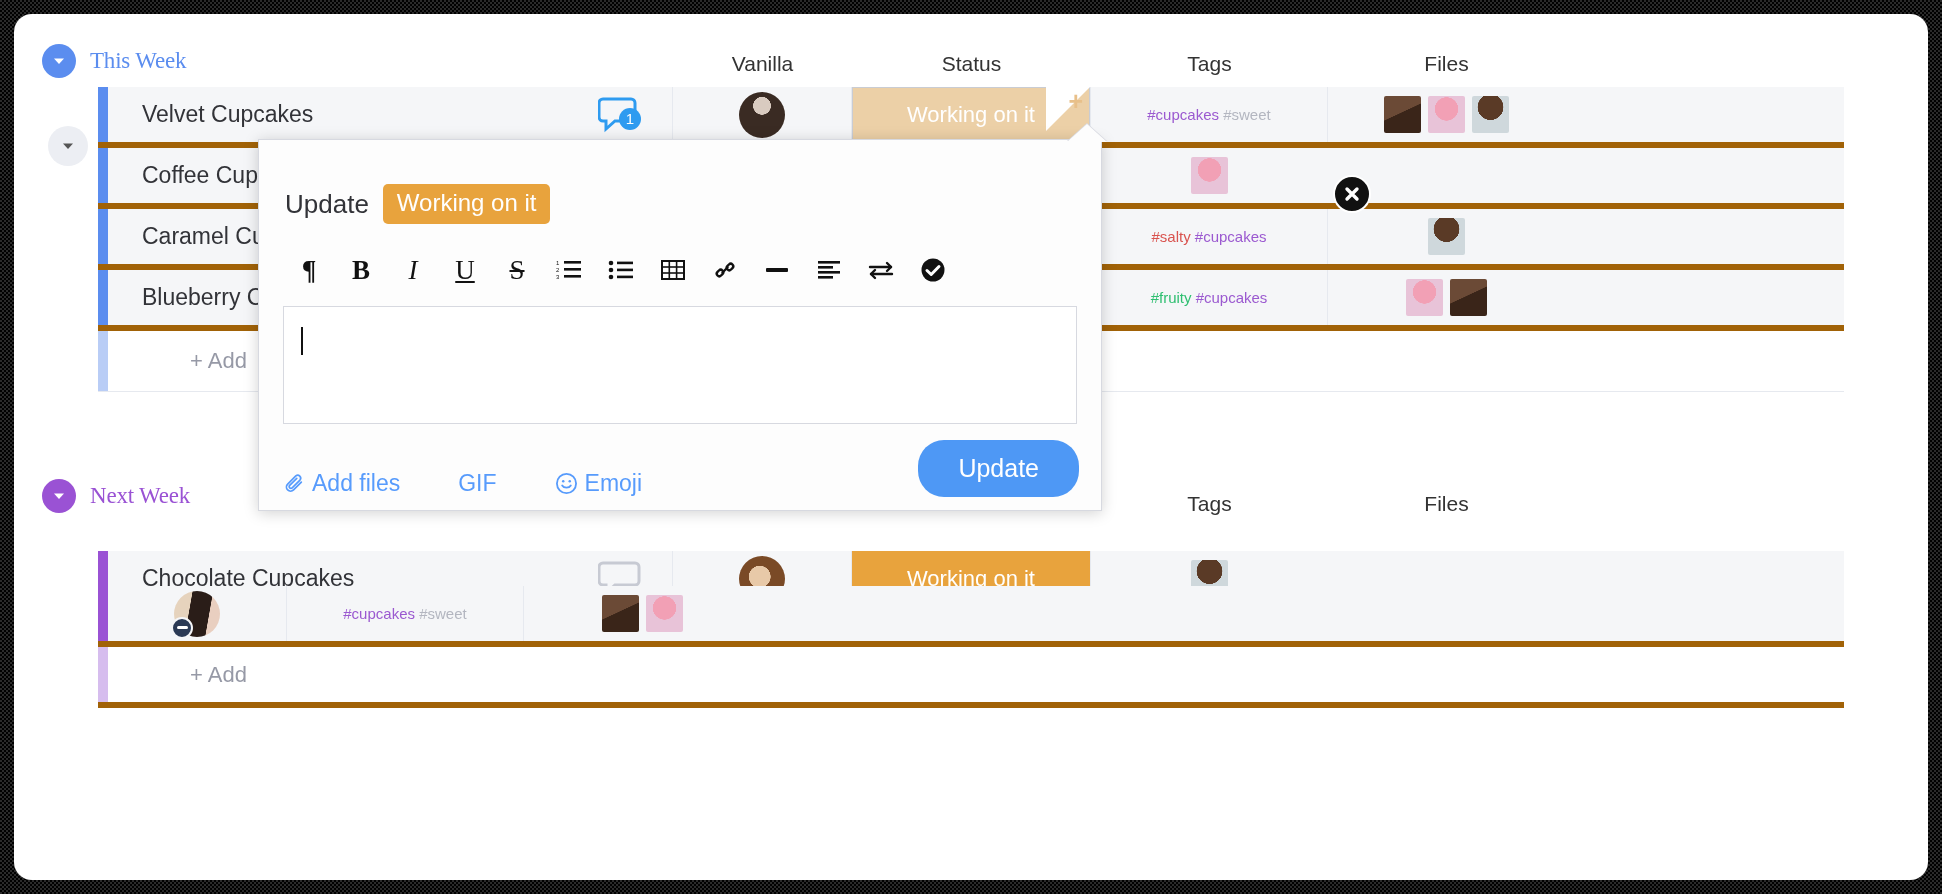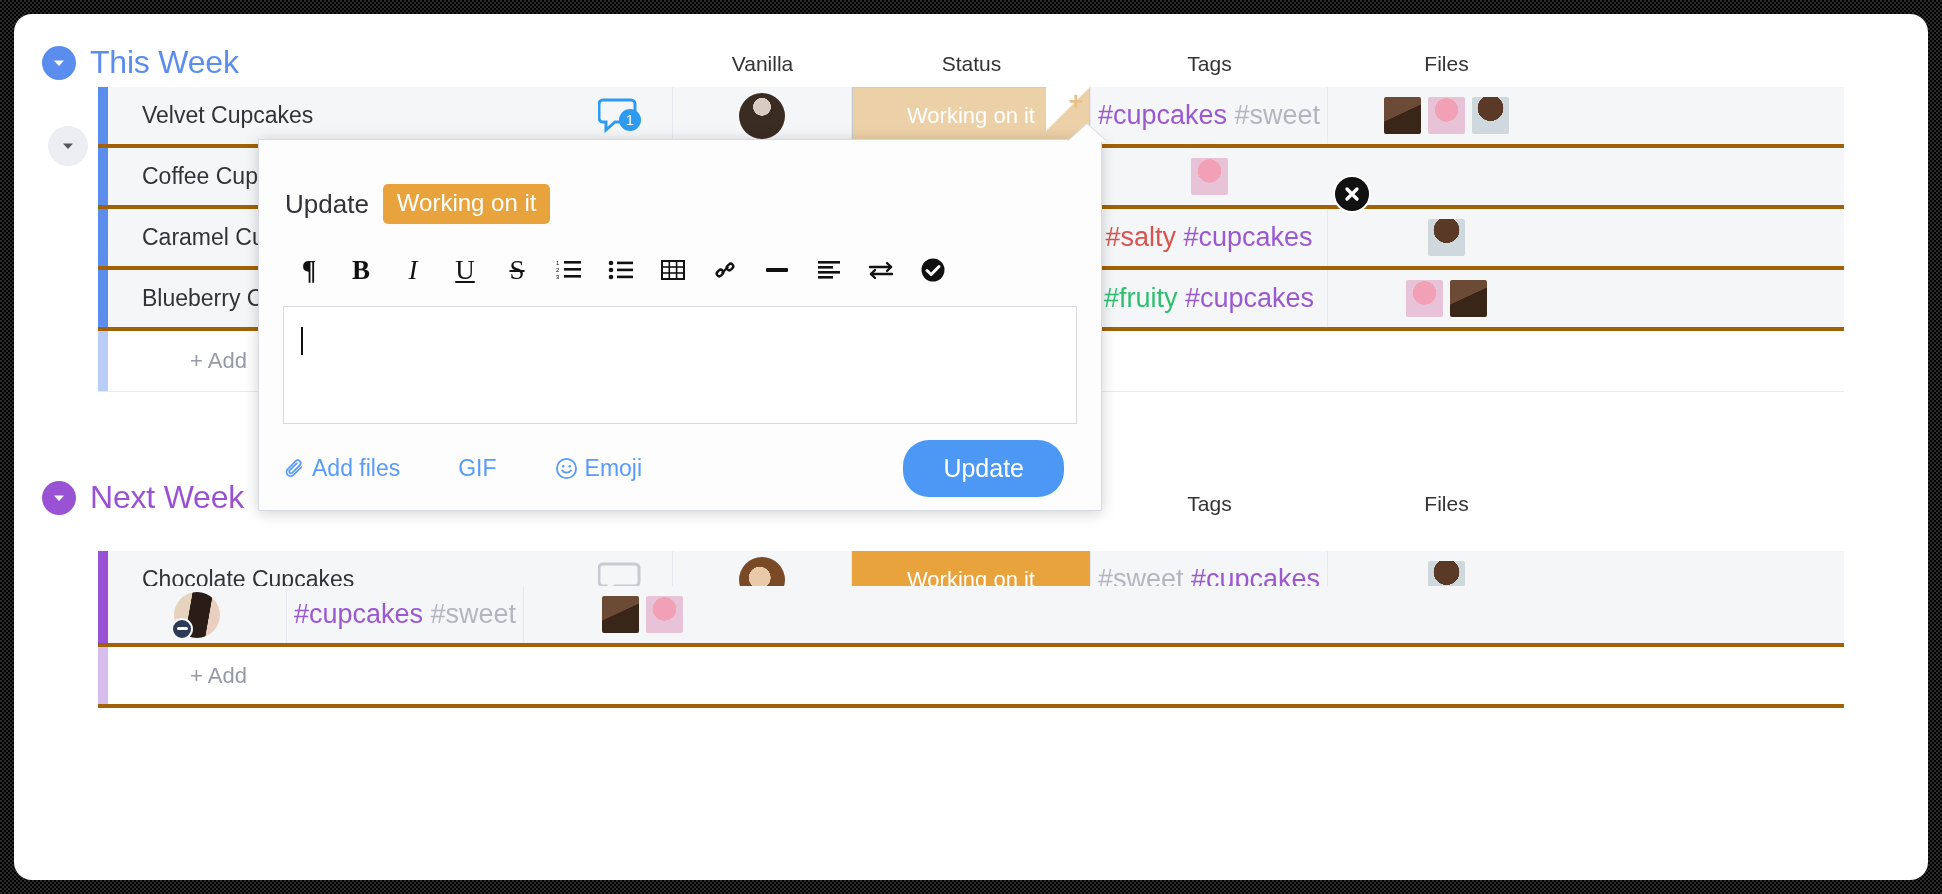--- a/index.html
+++ b/index.html
@@ -48,24 +48,25 @@
     left: 28px;
   }
   .collapse-circle {
     width: 34px; height: 34px;
     border-radius: 50%;
     display: flex; align-items: center; justify-content: center;
     flex: none;
   }
   .collapse-circle svg { display: block; }
   .group-title {
-    font-size: 32px;
+    font-size: 23px;
     font-weight: 400;
     letter-spacing: -0.2px;
     white-space: nowrap;
+    font-family: Liberation Serif, serif;
   }
 
   
   .col-headers {
     position: absolute;
     height: 40px;
     font-size: 21px;
     color: #333;
   }
   .col-head {
@@ -75,21 +76,21 @@
   }
 
   
   .row {
     position: absolute;
     display: flex;
     height: 61px;
     left: 84px;
     width: 1746px;
     background: #f5f6f8;
-    border-bottom: 4px solid #a16207;
+    border-bottom: 6px solid #a16207;
   }
   .row .accent {
     width: 10px;
     flex: none;
   }
   .cell {
     border-right: 1px solid #e6e9ef;
     display: flex;
     align-items: center;
     height: 100%;
@@ -181,21 +182,21 @@
     line-height: 1;
     font-weight: 600;
   }
   .status-fill.selected .outline {
     position: absolute; inset: 0;
     border: 1px solid #c9ccd3;
     pointer-events: none;
   }
 
   
-  .tags-txt { font-size: 27px; white-space: nowrap; }
+  .tags-txt { font-size: 15px; white-space: nowrap; }
   .tag { }
 
   
   .thumb {
     width: 37px; height: 37px;
     border-radius: 2px;
     display: block;
     background-size: cover;
   }
 
@@ -285,22 +286,22 @@
   }
   .caret {
     position: absolute;
     left: 17px; top: 20px;
     width: 2px; height: 28px;
     background: #111;
   }
 
   .popup-actions {
     display: flex;
-    align-items: center;
-    padding: 16px 37px 0 24px;
+    align-items: flex-end;
+    padding: 16px 22px 0 24px;
     gap: 12px;
   }
   .act-link {
     display: flex;
     align-items: center;
     gap: 7px;
     color: #579bfc;
     font-size: 23px;
     cursor: pointer;
     white-space: nowrap;
@@ -469,26 +470,20 @@
       <div class="cell person">
         <span class="avatar">
           <span class="photo" style="background:radial-gradient(circle at 45% 45%,#e8c9a8 0 30%,#7a4a26 31% 100%);"></span>
         </span>
       </div>
       <div class="cell status">
         <div class="status-fill" style="background:#e8a33d;">
           <span>Working on it</span>
         </div>
       </div>
-      <div class="cell tags">
-        <span class="tags-txt">
-          <span class="tag" style="color:#b3b6c0;">#sweet</span>
-          <span class="tag" style="color:#9b59d0;">#cupcakes</span>
-        </span>
-      </div>
       <div class="cell files">
         <span class="thumb" style="background:radial-gradient(circle at 50% 30%,#5a3a26 0 40%,#cfd8dc 41% 100%);"></span>
       </div>
     </div>
 
     <div class="row" style="top:572px;">
       <div class="accent" style="background:#9a52d4;"></div>
       <div class="cell person">
         <span class="avatar">
           <span class="photo" style="background:linear-gradient(100deg,#e6d3bd 0 34%,#2a1d18 35% 72%,#e9cfc0 73% 100%);"></span>

